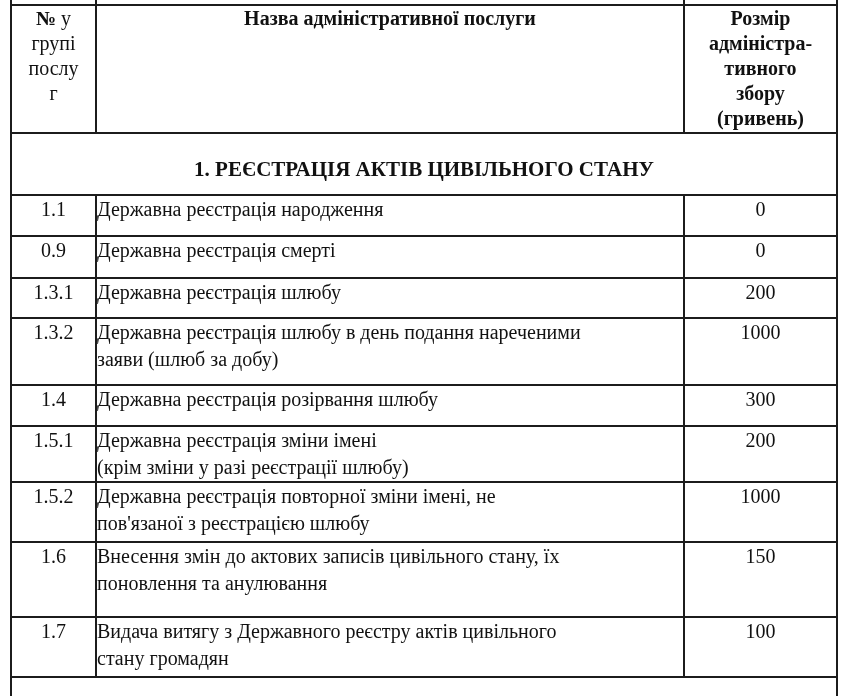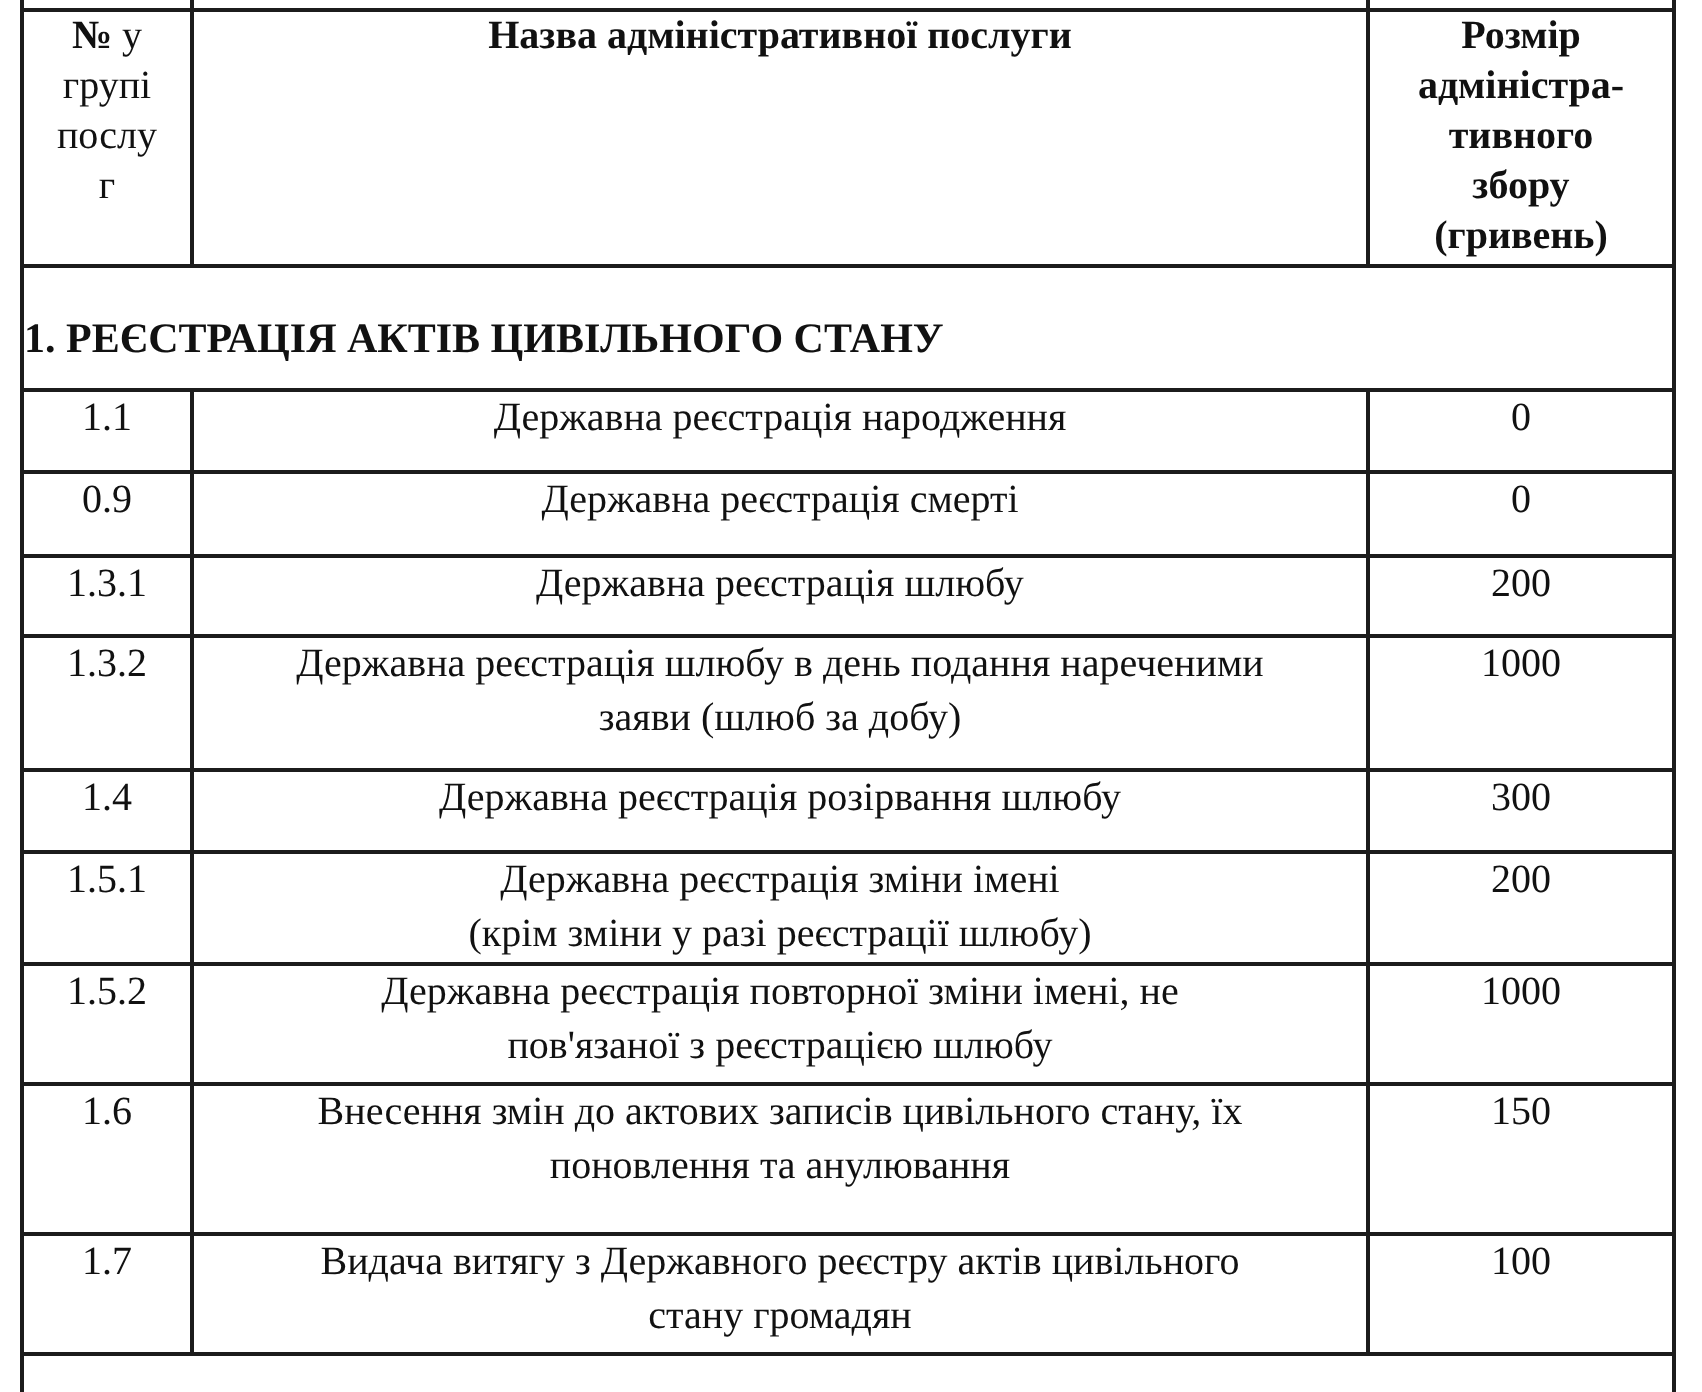--- a/index.html
+++ b/index.html
@@ -49,37 +49,37 @@
   th.h1 { padding-top: 7px; }
   th.h2 { vertical-align: middle; }
   th.h3 { padding-top: 4px; }
   .no-sign { font-weight: bold; }
   .h1rest { font-weight: normal; }
 
   
   tr.section-row td {
     font-weight: bold;
     font-size: 21px;
-    text-align: left;
+    text-align: center;
     vertical-align: middle;
     padding-top: 10px;
   }
 
   
   td.no {
     font-size: 20px;
     line-height: 27px;
     padding: 6px 2px 0 8px;
     text-align: center;
   }
   td.name {
     font-size: 20px;
     line-height: 27px;
     padding: 6px 4px 0 8px;
-    text-align: center;
+    text-align: left;
     white-space: pre-line;
   }
   td.fee {
     font-size: 20px;
     line-height: 27px;
     padding: 6px 0 0 0;
     text-align: center;
   }
 
   

